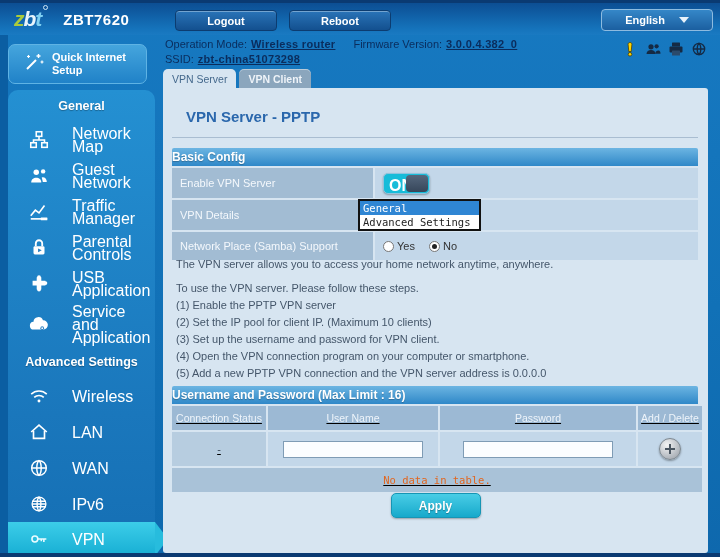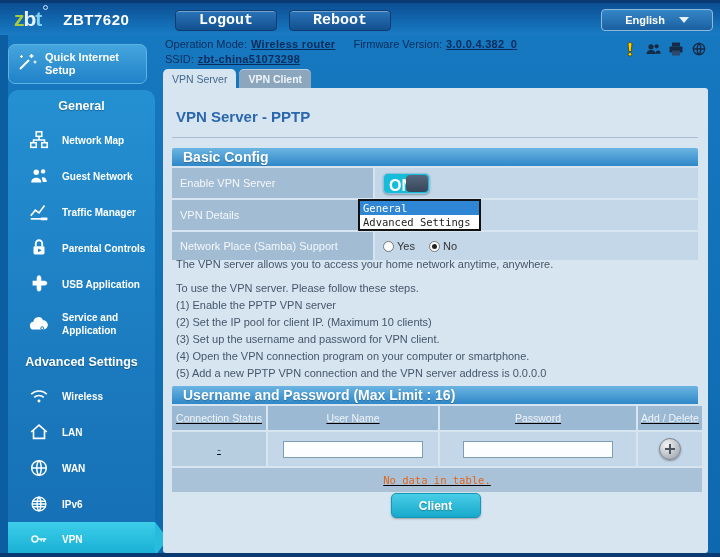--- a/index.html
+++ b/index.html
@@ -5,83 +5,83 @@
   * { margin:0; padding:0; box-sizing:border-box; }
   body { font-family:"Liberation Sans", sans-serif; background:#333; }
   .screen{ position:relative; width:720px; height:557px; overflow:hidden;
     background:linear-gradient(180deg,#1779c1 0%,#1171b7 55%,#0e68ad 100%); }
 
   
   .topbar{ position:absolute; left:0; top:0; width:720px; height:35px;
     background:linear-gradient(180deg,#0c4e93 0%,#1573bb 80%,#1a7ac2 100%);
     border-top:3px solid #0a3a72; }
   .logo-area{ position:absolute; left:14px; top:4px; display:flex; align-items:center; }
-  .logo{ font-size:21px; font-weight:bold; letter-spacing:-1px; position:relative; }
+  .logo{ font-size:21px; font-weight:bold; font-style:italic; letter-spacing:-1px; position:relative; }
   .logo .lz{ color:#aACB3b; }
   .logo .lb{ color:#e8f4fb; }
   .logo .lt{ color:#7fd0f2; }
   .logo .reg{ position:absolute; right:-7px; top:-2px; width:5px; height:5px; border:1px solid #cfe6f6; border-radius:50%; }
   .model{ color:#fff; font-weight:bold; font-size:15px; margin-left:22px; letter-spacing:.5px; }
   .hdr-btn{ position:absolute; top:7px; height:21px; width:102px;
     background:linear-gradient(180deg,#2a74b8,#13508f);
     border:1px solid #0c3c70; border-radius:4px;
     box-shadow:inset 0 1px 0 rgba(255,255,255,.35);
-    color:#fff; font-weight:bold; font-size:15px; font-family:Liberation Mono, monospace; cursor:pointer; }
+    color:#fff; font-weight:bold; font-size:11px; font-family:Liberation Sans, sans-serif; cursor:pointer; }
   .btn-logout{ left:175px; }
   .btn-reboot{ left:289px; }
   .lang-select{ position:absolute; left:601px; top:6px; width:112px; height:22px;
     background:linear-gradient(180deg,#3587c8,#1b5fa0);
     border:1px solid #8dbbe0; border-radius:4px; display:flex; align-items:center;
     justify-content:center; gap:14px; color:#fff; font-weight:bold; font-size:11px; cursor:pointer; }
   .caret-down{ width:0; height:0; border-left:5px solid transparent; border-right:5px solid transparent; border-top:6px solid #e8f2fa; }
 
   
   .info-area{ position:absolute; left:165px; top:37px; color:#0a2c5c; font-size:11px; line-height:15px; }
   .info-area .lbl{ margin-right:4px; }
   .info-link{ font-weight:bold; text-decoration:underline; color:#0a2c5c; cursor:pointer; margin-right:18px; letter-spacing:.3px; }
   .status-icons{ position:absolute; left:622px; top:41px; display:flex; gap:7px; align-items:center; }
   .status-icons span{ display:inline-block; width:16px; height:16px; }
 
   
   .side-strip{ position:absolute; left:0; top:35px; width:8px; height:518px; background:#0b5ea2; }
   .quick-setup{ position:absolute; left:8px; top:44px; width:139px; height:40px;
     background:linear-gradient(180deg,#45a5dd,#2082c8);
     border:1px solid #5fb3e4; border-radius:7px; display:flex; align-items:center; gap:6px;
-    padding:0 6px; cursor:pointer; }
+    padding:0 13px; cursor:pointer; }
   .quick-setup .qlabel{ color:#fff; font-weight:bold; font-size:11px; line-height:13px; }
   .menu-panel{ position:absolute; left:8px; top:90px; width:147px; height:463px;
     background:linear-gradient(180deg,#2490d2 0%,#1a77bc 70%,#156fb4 100%);
     border-radius:10px 10px 0 0; }
   .section-title{ height:32px; display:flex; align-items:center; justify-content:center;
     color:#fff; font-weight:bold; font-size:12.5px; text-shadow:0 1px 1px rgba(0,0,0,.3); }
   .menu-item{ height:36px; display:flex; align-items:center; gap:12px; padding-left:20px; cursor:pointer; }
   .menu-item.tall{ height:44px; }
   .menu-item .mi-icon{ width:22px; height:22px; flex:0 0 22px; }
-  .menu-item .mi-label{ color:#fff; font-weight:bold; font-size:10px; line-height:13px; }
+  .menu-item .mi-label{ color:#fff; font-weight:normal; font-size:16px; line-height:13px;margin-left:10px; }
   .menu-item.active{ position:relative; height:34px;
     background:linear-gradient(180deg,#3ccde9,#17aed3); }
   .menu-item.active::after{ content:""; position:absolute; right:-13px; top:0;
     border-top:17px solid transparent; border-bottom:17px solid transparent; border-left:13px solid #27bcdd; }
 
   
   .tabs{ position:absolute; left:163px; top:69px; display:flex; gap:3px; }
   .tab{ height:19px; padding:0 9px; display:flex; align-items:center;
     border-radius:5px 5px 0 0; font-size:10.5px; cursor:pointer; }
   .tab.active{ background:#d7e5f1; color:#44688c; }
   .tab.inactive{ background:#8ba6bd; color:#eef3f8; box-shadow:inset 0 1px 0 rgba(255,255,255,.4);font-weight:bold; }
 
   
   .content{ position:absolute; left:163px; top:88px; width:545px; height:465px;
     background:#d7e5f1; border-radius:0 3px 3px 3px; }
-  .page-title{ position:absolute; left:13px; top:20px; color:#2a67ac; font-weight:bold; font-size:15px; }
+  .page-title{ position:absolute; left:23px; top:20px; color:#2a67ac; font-weight:bold; font-size:15px; }
   .title-rule{ position:absolute; left:9px; top:49px; width:526px; border-top:1px solid #a9bdd1; }
 
   .sec-hdr{ height:18px; background:linear-gradient(180deg,#6cb5e2,#2f88c8);
-    border-radius:2px 2px 0 0; display:flex; align-items:center; padding-left:11px;
-    color:#fff; font-weight:bold; font-size:14px; text-shadow:0 1px 1px rgba(0,0,0,.25); }
+    border-radius:2px 2px 0 0; display:flex; align-items:center; padding-left:0;
+    color:#fff; font-weight:bold; font-size:12px; text-shadow:0 1px 1px rgba(0,0,0,.25); }
 
   .basic-config{ position:absolute; left:9px; top:60px; width:526px; }
   .bc-row{ display:flex; margin-top:2px; }
   .bc-label{ width:201px; background:#a2bcd3; color:#f4f8fc; font-size:11px;
     display:flex; align-items:center; padding-left:8px; margin-right:2px; }
   .bc-value{ flex:1; background:#c3d7e9; display:flex; align-items:center; padding-left:8px; position:relative; }
   .r1{ height:30px;border-radius:14px; } .r2{ height:30px; } .r3{ height:28px; }
 
   
   .toggle{ width:47px; height:21px; border-radius:5px; background:#17bcd9;
@@ -412,17 +412,17 @@
           <input type="text" class="pw" value="" style="">
         </div>
         <div class="ut-cell">
           <button class="add-btn"><span></span></button>
         </div>
 
         <div class="ut-footer">No data in table.</div>
       </div>
     </div>
 
-    <button class="apply-btn">Client</button>
+    <button class="apply-btn">Apply</button>
   </div>
 
   <div class="bottom-strip"></div>
 </div>
 
 </body></html>

